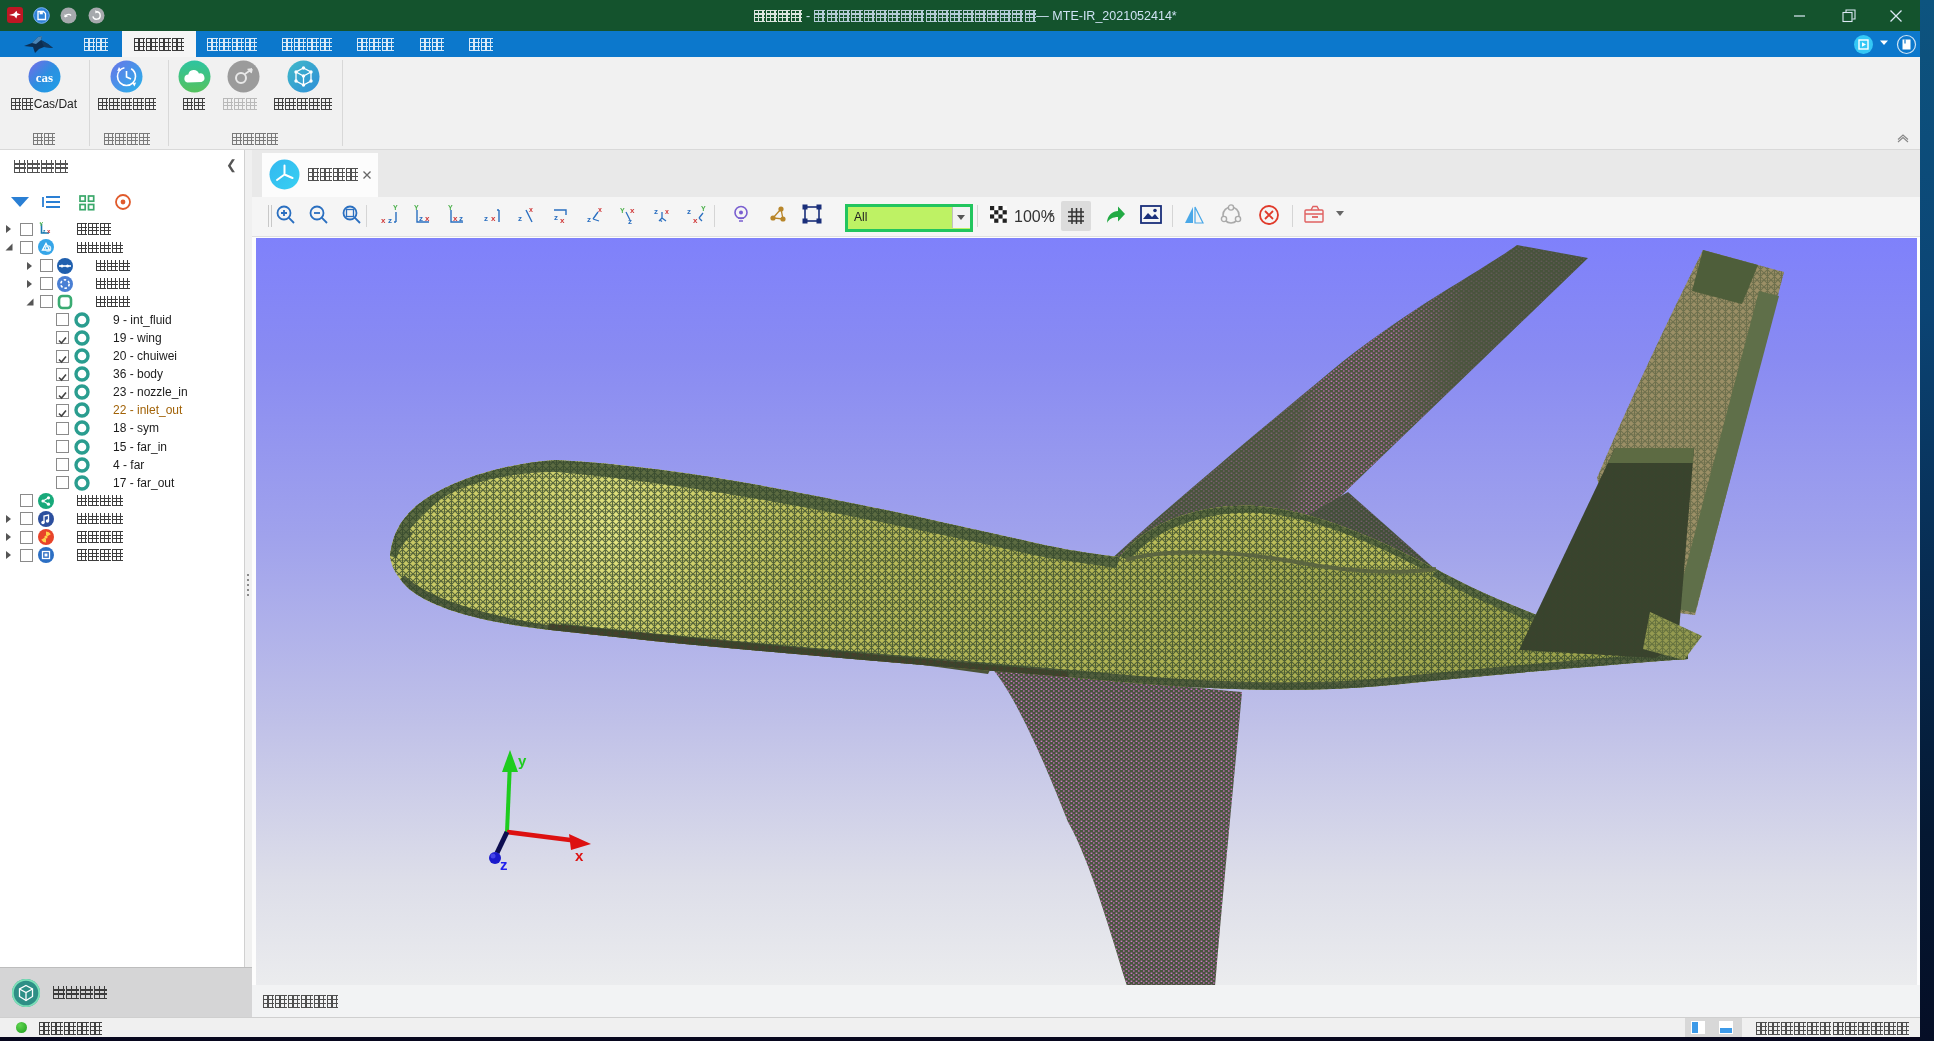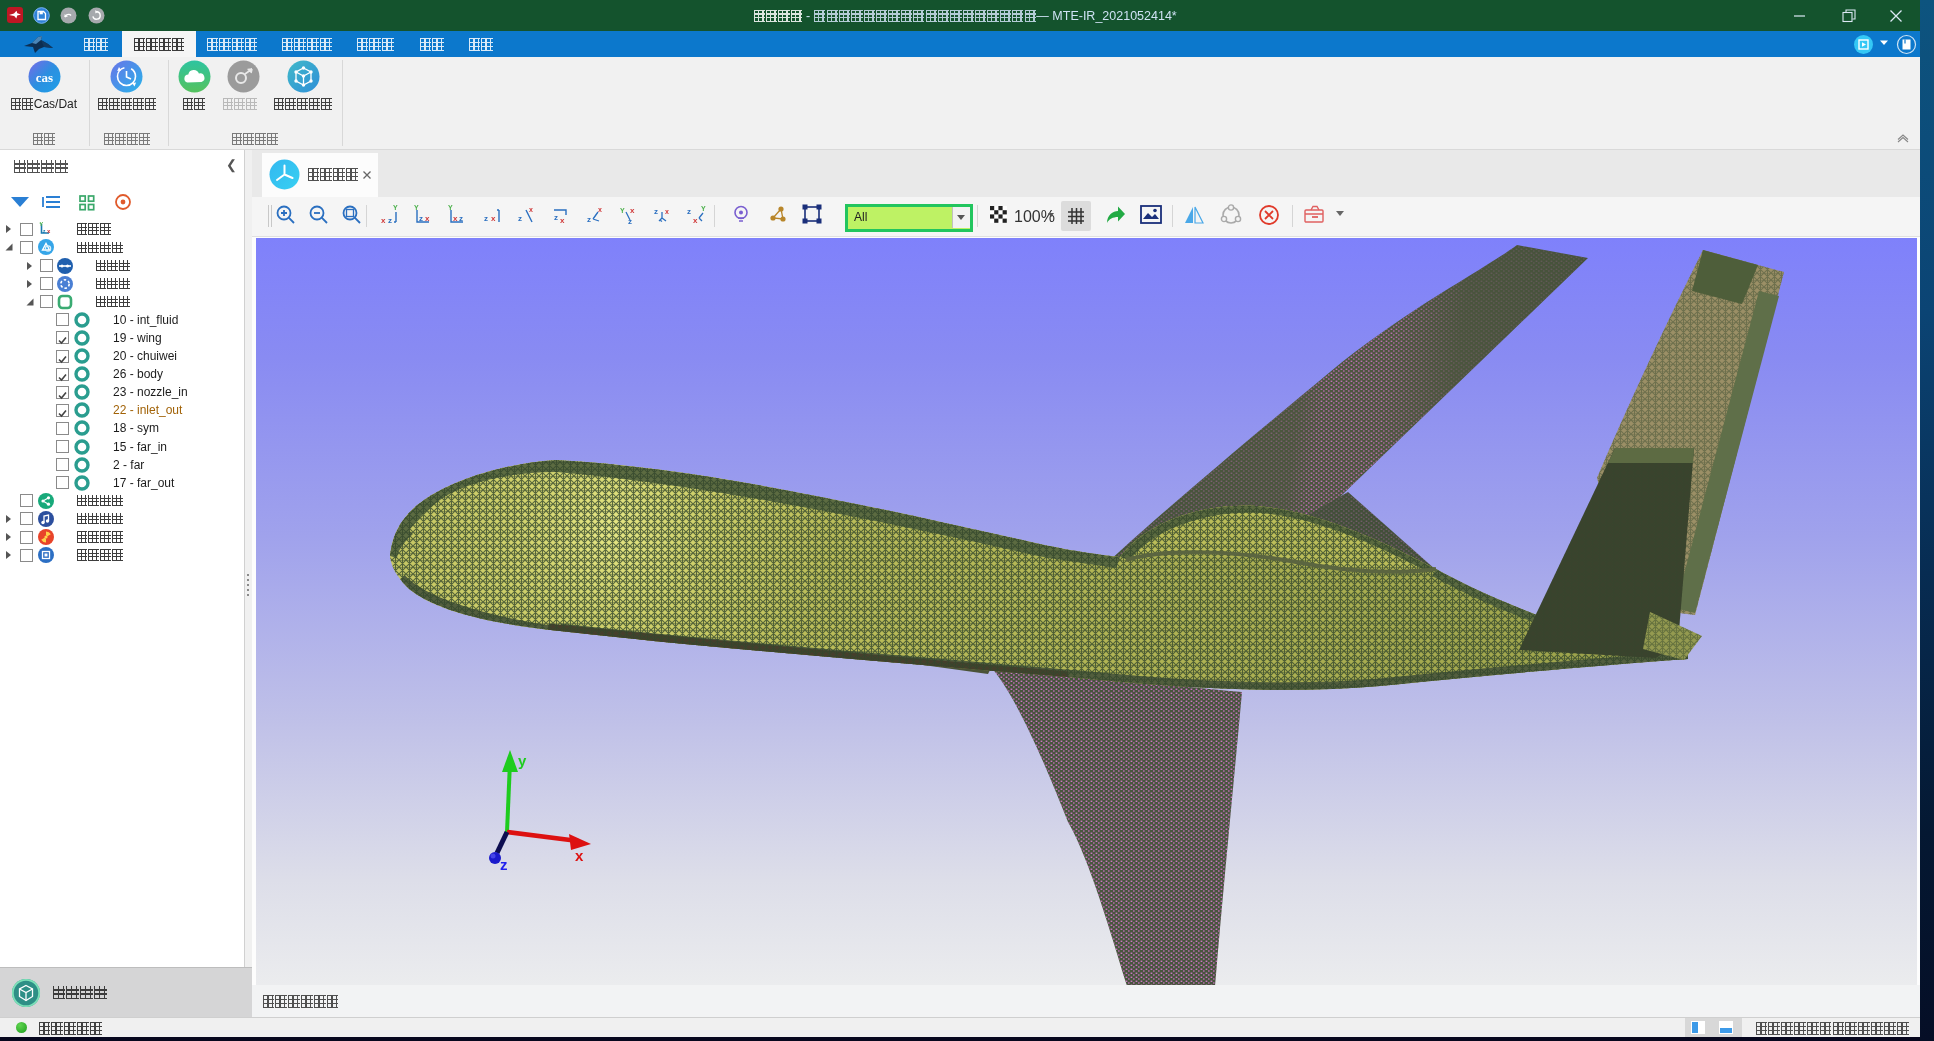--- a/index.html
+++ b/index.html
@@ -231,42 +231,42 @@
       </svg>
       <div class="abs" style="left:40px;top:145.2px;width:11px;height:11px;background:#fff;border:1px solid #8a8a8a"></div>
       <div class="abs" style="left:57px;top:143.7px"><svg width="16" height="16" viewBox="0 0 16 16">
           <rect x="2" y="2" width="12" height="12" rx="3.5" fill="none" stroke="#3aab72" stroke-width="2.6"></rect>
         </svg></div>
       <div class="abs txt" style="left:95px;top:144.7px;font-size:12px;color:#1c1c1c"><span class="zh"><i></i><i></i><i></i></span></div>
       <div class="abs" style="left:56px;top:163.3px;width:11px;height:11px;background:#fff;border:1px solid #8a8a8a"></div>
       <div class="abs" style="left:74px;top:161.8px"><svg width="16" height="16" viewBox="0 0 16 16">
           <circle cx="8" cy="8" r="6" fill="none" stroke="#2a9d8f" stroke-width="3.4"></circle>
         </svg></div>
-      <div class="abs txt" style="left:113px;top:162.8px;font-size:12px;color:#1c1c1c">10 - int_fluid</div>
+      <div class="abs txt" style="left:113px;top:162.8px;font-size:12px;color:#1c1c1c">9 - int_fluid</div>
       <div class="abs" style="left:56px;top:181.4px;width:11px;height:11px;background:#fff;border:1px solid #8a8a8a"><svg width="11" height="11" viewBox="0 0 11 11">
           <path d="M2 5.5 L4.5 8 L9 2.5" stroke="#444" stroke-width="1.6" fill="none"></path>
         </svg></div>
       <div class="abs" style="left:74px;top:179.9px"><svg width="16" height="16" viewBox="0 0 16 16">
           <circle cx="8" cy="8" r="6" fill="none" stroke="#2a9d8f" stroke-width="3.4"></circle>
         </svg></div>
       <div class="abs txt" style="left:113px;top:180.9px;font-size:12px;color:#1c1c1c">19 - wing</div>
       <div class="abs" style="left:56px;top:199.5px;width:11px;height:11px;background:#fff;border:1px solid #8a8a8a"><svg width="11" height="11" viewBox="0 0 11 11">
           <path d="M2 5.5 L4.5 8 L9 2.5" stroke="#444" stroke-width="1.6" fill="none"></path>
         </svg></div>
       <div class="abs" style="left:74px;top:198px"><svg width="16" height="16" viewBox="0 0 16 16">
           <circle cx="8" cy="8" r="6" fill="none" stroke="#2a9d8f" stroke-width="3.4"></circle>
         </svg></div>
       <div class="abs txt" style="left:113px;top:199px;font-size:12px;color:#1c1c1c">20 - chuiwei</div>
       <div class="abs" style="left:56px;top:217.60000000000002px;width:11px;height:11px;background:#fff;border:1px solid #8a8a8a"><svg width="11" height="11" viewBox="0 0 11 11">
           <path d="M2 5.5 L4.5 8 L9 2.5" stroke="#444" stroke-width="1.6" fill="none"></path>
         </svg></div>
       <div class="abs" style="left:74px;top:216.10000000000002px"><svg width="16" height="16" viewBox="0 0 16 16">
           <circle cx="8" cy="8" r="6" fill="none" stroke="#2a9d8f" stroke-width="3.4"></circle>
         </svg></div>
-      <div class="abs txt" style="left:113px;top:217.10000000000002px;font-size:12px;color:#1c1c1c">26 - body</div>
+      <div class="abs txt" style="left:113px;top:217.10000000000002px;font-size:12px;color:#1c1c1c">36 - body</div>
       <div class="abs" style="left:56px;top:235.7px;width:11px;height:11px;background:#fff;border:1px solid #8a8a8a"><svg width="11" height="11" viewBox="0 0 11 11">
           <path d="M2 5.5 L4.5 8 L9 2.5" stroke="#444" stroke-width="1.6" fill="none"></path>
         </svg></div>
       <div class="abs" style="left:74px;top:234.2px"><svg width="16" height="16" viewBox="0 0 16 16">
           <circle cx="8" cy="8" r="6" fill="none" stroke="#2a9d8f" stroke-width="3.4"></circle>
         </svg></div>
       <div class="abs txt" style="left:113px;top:235.2px;font-size:12px;color:#1c1c1c">23 - nozzle_in</div>
       <div class="abs" style="left:56px;top:253.8px;width:11px;height:11px;background:#fff;border:1px solid #8a8a8a"><svg width="11" height="11" viewBox="0 0 11 11">
           <path d="M2 5.5 L4.5 8 L9 2.5" stroke="#444" stroke-width="1.6" fill="none"></path>
         </svg></div>
@@ -281,21 +281,21 @@
       <div class="abs txt" style="left:113px;top:271.40000000000003px;font-size:12px;color:#1c1c1c">18 - sym</div>
       <div class="abs" style="left:56px;top:290px;width:11px;height:11px;background:#fff;border:1px solid #8a8a8a"></div>
       <div class="abs" style="left:74px;top:288.5px"><svg width="16" height="16" viewBox="0 0 16 16">
           <circle cx="8" cy="8" r="6" fill="none" stroke="#2a9d8f" stroke-width="3.4"></circle>
         </svg></div>
       <div class="abs txt" style="left:113px;top:289.5px;font-size:12px;color:#1c1c1c">15 - far_in</div>
       <div class="abs" style="left:56px;top:308.1px;width:11px;height:11px;background:#fff;border:1px solid #8a8a8a"></div>
       <div class="abs" style="left:74px;top:306.6px"><svg width="16" height="16" viewBox="0 0 16 16">
           <circle cx="8" cy="8" r="6" fill="none" stroke="#2a9d8f" stroke-width="3.4"></circle>
         </svg></div>
-      <div class="abs txt" style="left:113px;top:307.6px;font-size:12px;color:#1c1c1c">2 - far</div>
+      <div class="abs txt" style="left:113px;top:307.6px;font-size:12px;color:#1c1c1c">4 - far</div>
       <div class="abs" style="left:56px;top:326.20000000000005px;width:11px;height:11px;background:#fff;border:1px solid #8a8a8a"></div>
       <div class="abs" style="left:74px;top:324.70000000000005px"><svg width="16" height="16" viewBox="0 0 16 16">
           <circle cx="8" cy="8" r="6" fill="none" stroke="#2a9d8f" stroke-width="3.4"></circle>
         </svg></div>
       <div class="abs txt" style="left:113px;top:325.70000000000005px;font-size:12px;color:#1c1c1c">17 - far_out</div>
       <div class="abs" style="left:20px;top:344.3px;width:11px;height:11px;background:#fff;border:1px solid #8a8a8a"></div>
       <div class="abs" style="left:38px;top:342.8px"><svg width="16" height="16" viewBox="0 0 16 16">
           <circle cx="8" cy="8" r="8" fill="#18a97a"></circle>
           <circle cx="10.5" cy="4.8" r="1.6" fill="#fff"></circle>
           <circle cx="10.5" cy="11.2" r="1.6" fill="#fff"></circle>

